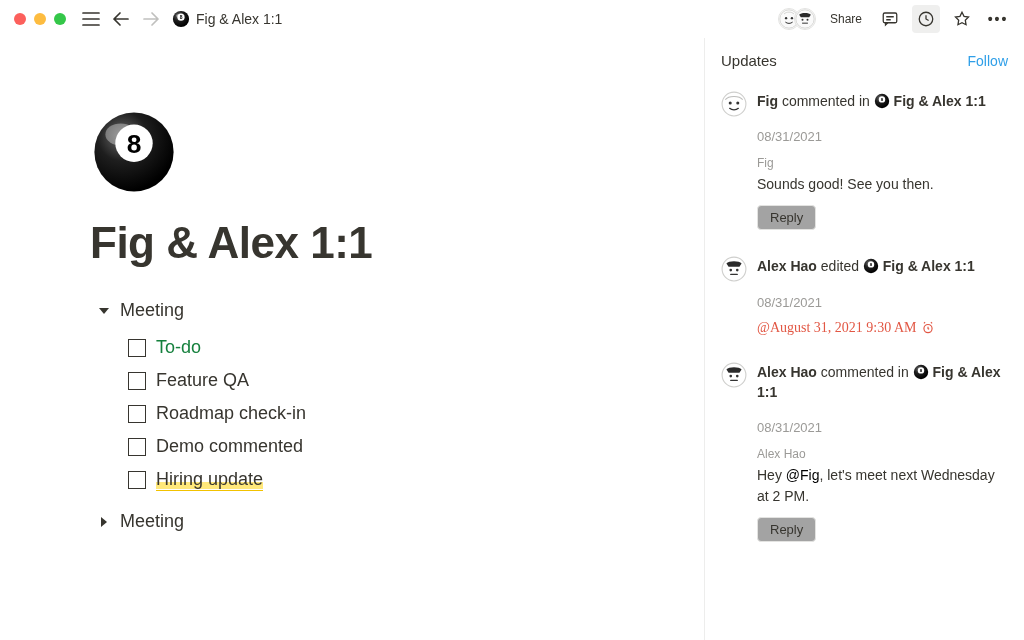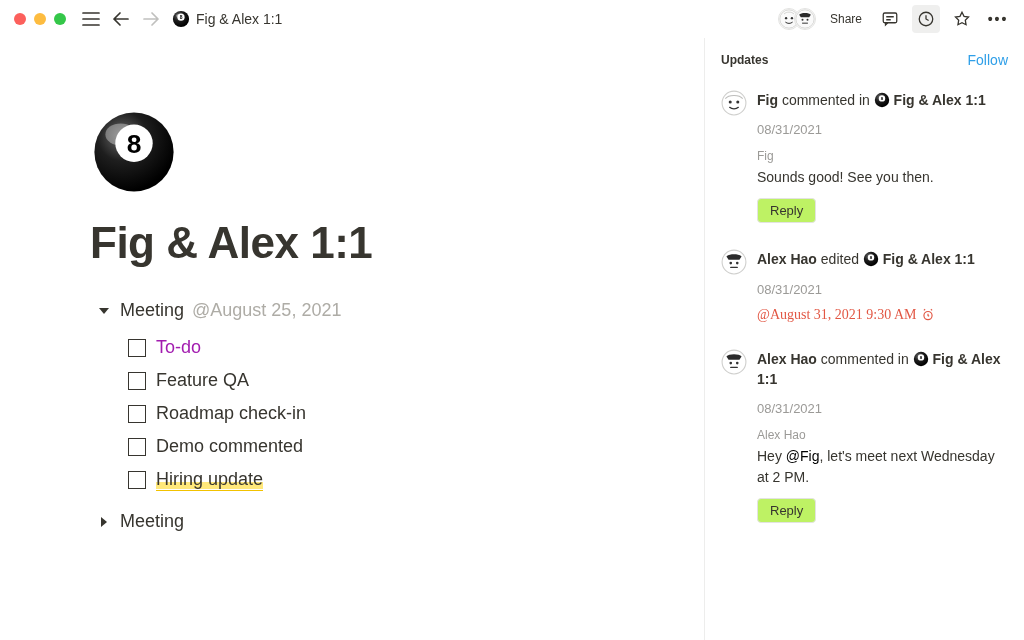--- a/index.html
+++ b/index.html
@@ -45,47 +45,47 @@
     .page-title { font-size: 44px; font-weight: 800; margin-top: 18px; letter-spacing: -0.5px; }
     .blocks { margin-top: 28px; margin-left: 6px; }
     .toggle-row { display:flex; align-items:center; gap: 8px; font-size: 18px; padding: 4px 0; }
     .toggle-caret { width:16px; display:flex; justify-content:center; }
     .toggle-caret svg { display:block; }
     .toggle-text { }
     .date-mention { color: #aeaCa6; }
     .todos { margin-left: 32px; margin-top: 6px; }
     .todo { display:flex; align-items:center; gap: 10px; font-size: 18px; padding: 6px 0; }
     .checkbox { width:18px; height:18px; border: 1.5px solid #37352f; flex-shrink:0; }
-    .todo-text.placeholder { color: #a21caf; }
+    .todo-text.placeholder { color: #15803d; }
     .todo-text.highlight { background: linear-gradient(transparent 60%, #ffe87a 60%, #ffe87a 95%, transparent 95%); border-bottom: 1.5px solid #f2c200; padding-bottom:0; }
     .toggle2 { margin-top: 10px; }
 
     
     .sidebar {
       width: 320px; border-left: 1px solid #ededec;
       display:flex; flex-direction:column;
       font-size: 14px;
     }
     .sb-header { display:flex; align-items:center; padding: 14px 16px 10px; }
-    .sb-header .title { font-weight: 700; font-size: 12px; }
+    .sb-header .title { font-weight: 400; font-size: 15px; }
     .sb-header .follow { margin-left:auto; color:#2f9fe8; font-size:14px; }
     .updates { overflow:auto; }
     .update { padding: 12px 16px 14px; border-bottom: 0; }
     .upd-head { display:flex; gap:10px; }
     .upd-av { width:26px; height:26px; flex-shrink:0; display:flex; align-items:center; justify-content:center; font-size:18px; }
     .upd-main { flex:1; min-width:0; }
     .upd-line { line-height:1.45; font-size:14px; }
     .upd-line b { font-weight:700; }
     .upd-line .action { color:#37352f; }
     .upd-line .mini-8 { display:inline-block; vertical-align:-3px; width:16px; height:16px; }
     .upd-line .page-ref { font-weight:700; }
-    .upd-date { color:#9b9a97; font-size:13px; margin-top:12px; }
+    .upd-date { color:#9b9a97; font-size:13px; margin-top:18px; }
     .upd-body { margin-top: 10px; font-size:14px; line-height:1.5; }
     .upd-body .author-small { color:#9b9a97; font-size:12px; margin-bottom:2px; }
-    .reply { margin-top:10px; display:inline-block; border:1px solid #e3e3e1; border-radius:4px; padding: 4px 12px; font-size:13px; background:#bef264; }
+    .reply { margin-top:10px; display:inline-block; border:1px solid #e3e3e1; border-radius:4px; padding: 4px 12px; font-size:13px; background:#a3a3a3; }
     .reminder { color:#e25744; margin-top:10px; display:flex; align-items:center; gap:4px; font-size:14px;font-family:Liberation Serif, serif; }
     .at-mention { color:#000000; }
 
     
     .emoji-8 { display:inline-block; }
     .emoji-8 svg { width:100%; height:100%; display:block; }
 
     
     .face { width:100%; height:100%; }
   </style>
@@ -194,21 +194,20 @@
       <h1 class="page-title">Fig &amp; Alex 1:1</h1>
 
       <div class="blocks">
         <div class="toggle-row">
           <span class="toggle-caret">
             <svg width="12" height="12" viewBox="0 0 12 12">
                 <path d="M1 3l5 6 5-6z" fill="#37352f"></path>
               </svg>
           </span>
           <span class="toggle-text">Meeting</span>
-          <span class="date-mention">@August 25, 2021</span>
         </div>
         <div class="todos">
           <div class="todo">
             <div class="checkbox"></div>
             <span class="todo-text placeholder">To-do</span>
           </div>
           <div class="todo">
             <div class="checkbox"></div>
             <span class="todo-text">Feature QA</span>
           </div>

